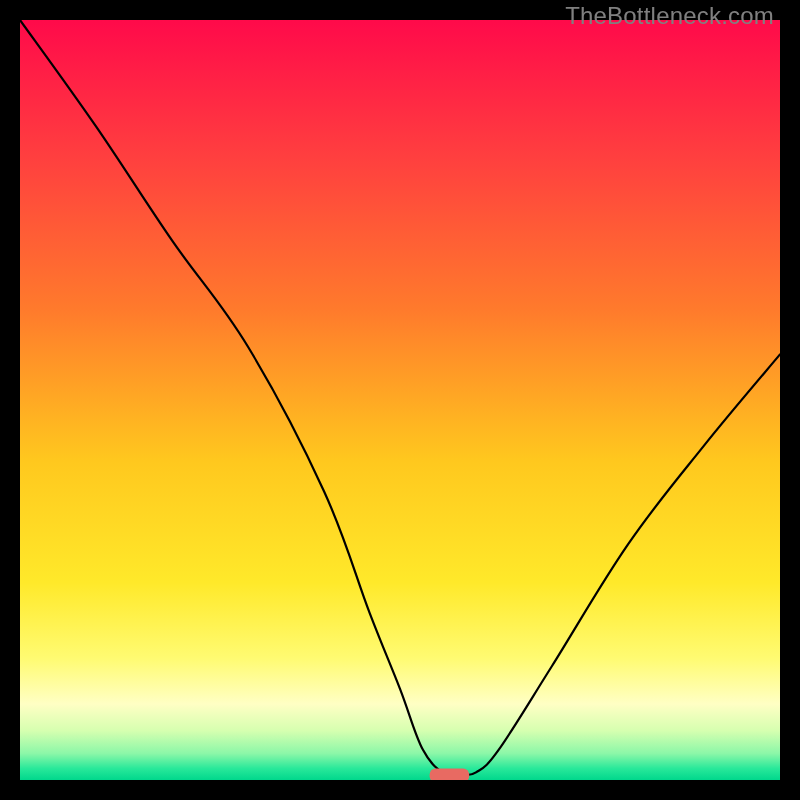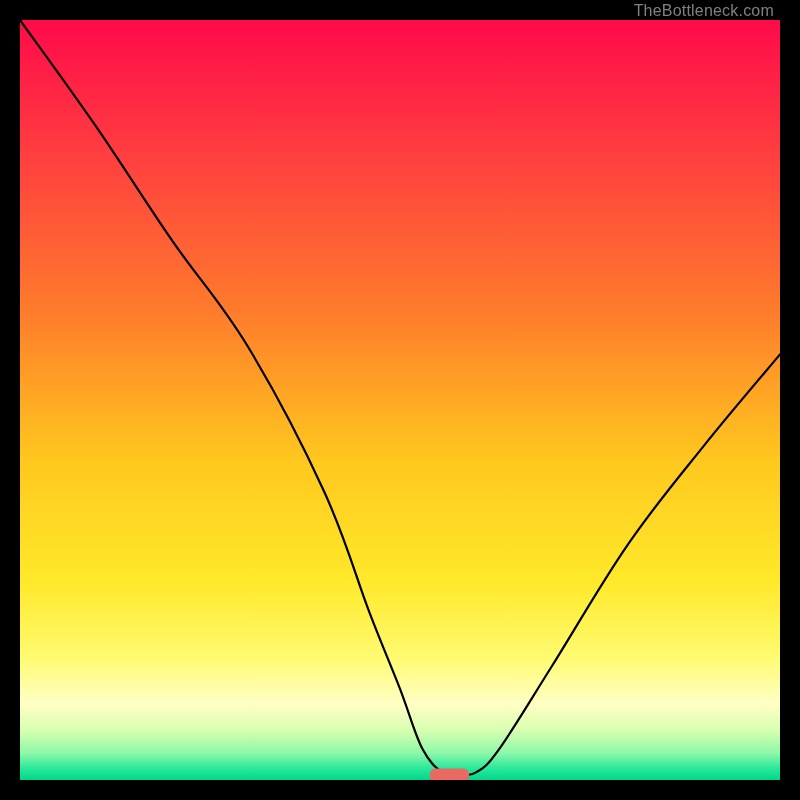--- a/index.html
+++ b/index.html
@@ -24,21 +24,21 @@
     left: 0;
     top: 0;
     width: 100%;
     height: 100%;
   }
   .watermark {
     position: absolute;
     top: 2px;
     right: 26px;
     color: #808080;
-    font-size: 16px;
+    font-size: 24px;
     font-weight: 500;
     letter-spacing: 0.2px;
   }
   svg { display: block; }
 </style>
 </head>
 <body>
 
 <div class="frame">
   <svg class="plot-area" viewBox="0 0 760 760" preserveAspectRatio="none">

